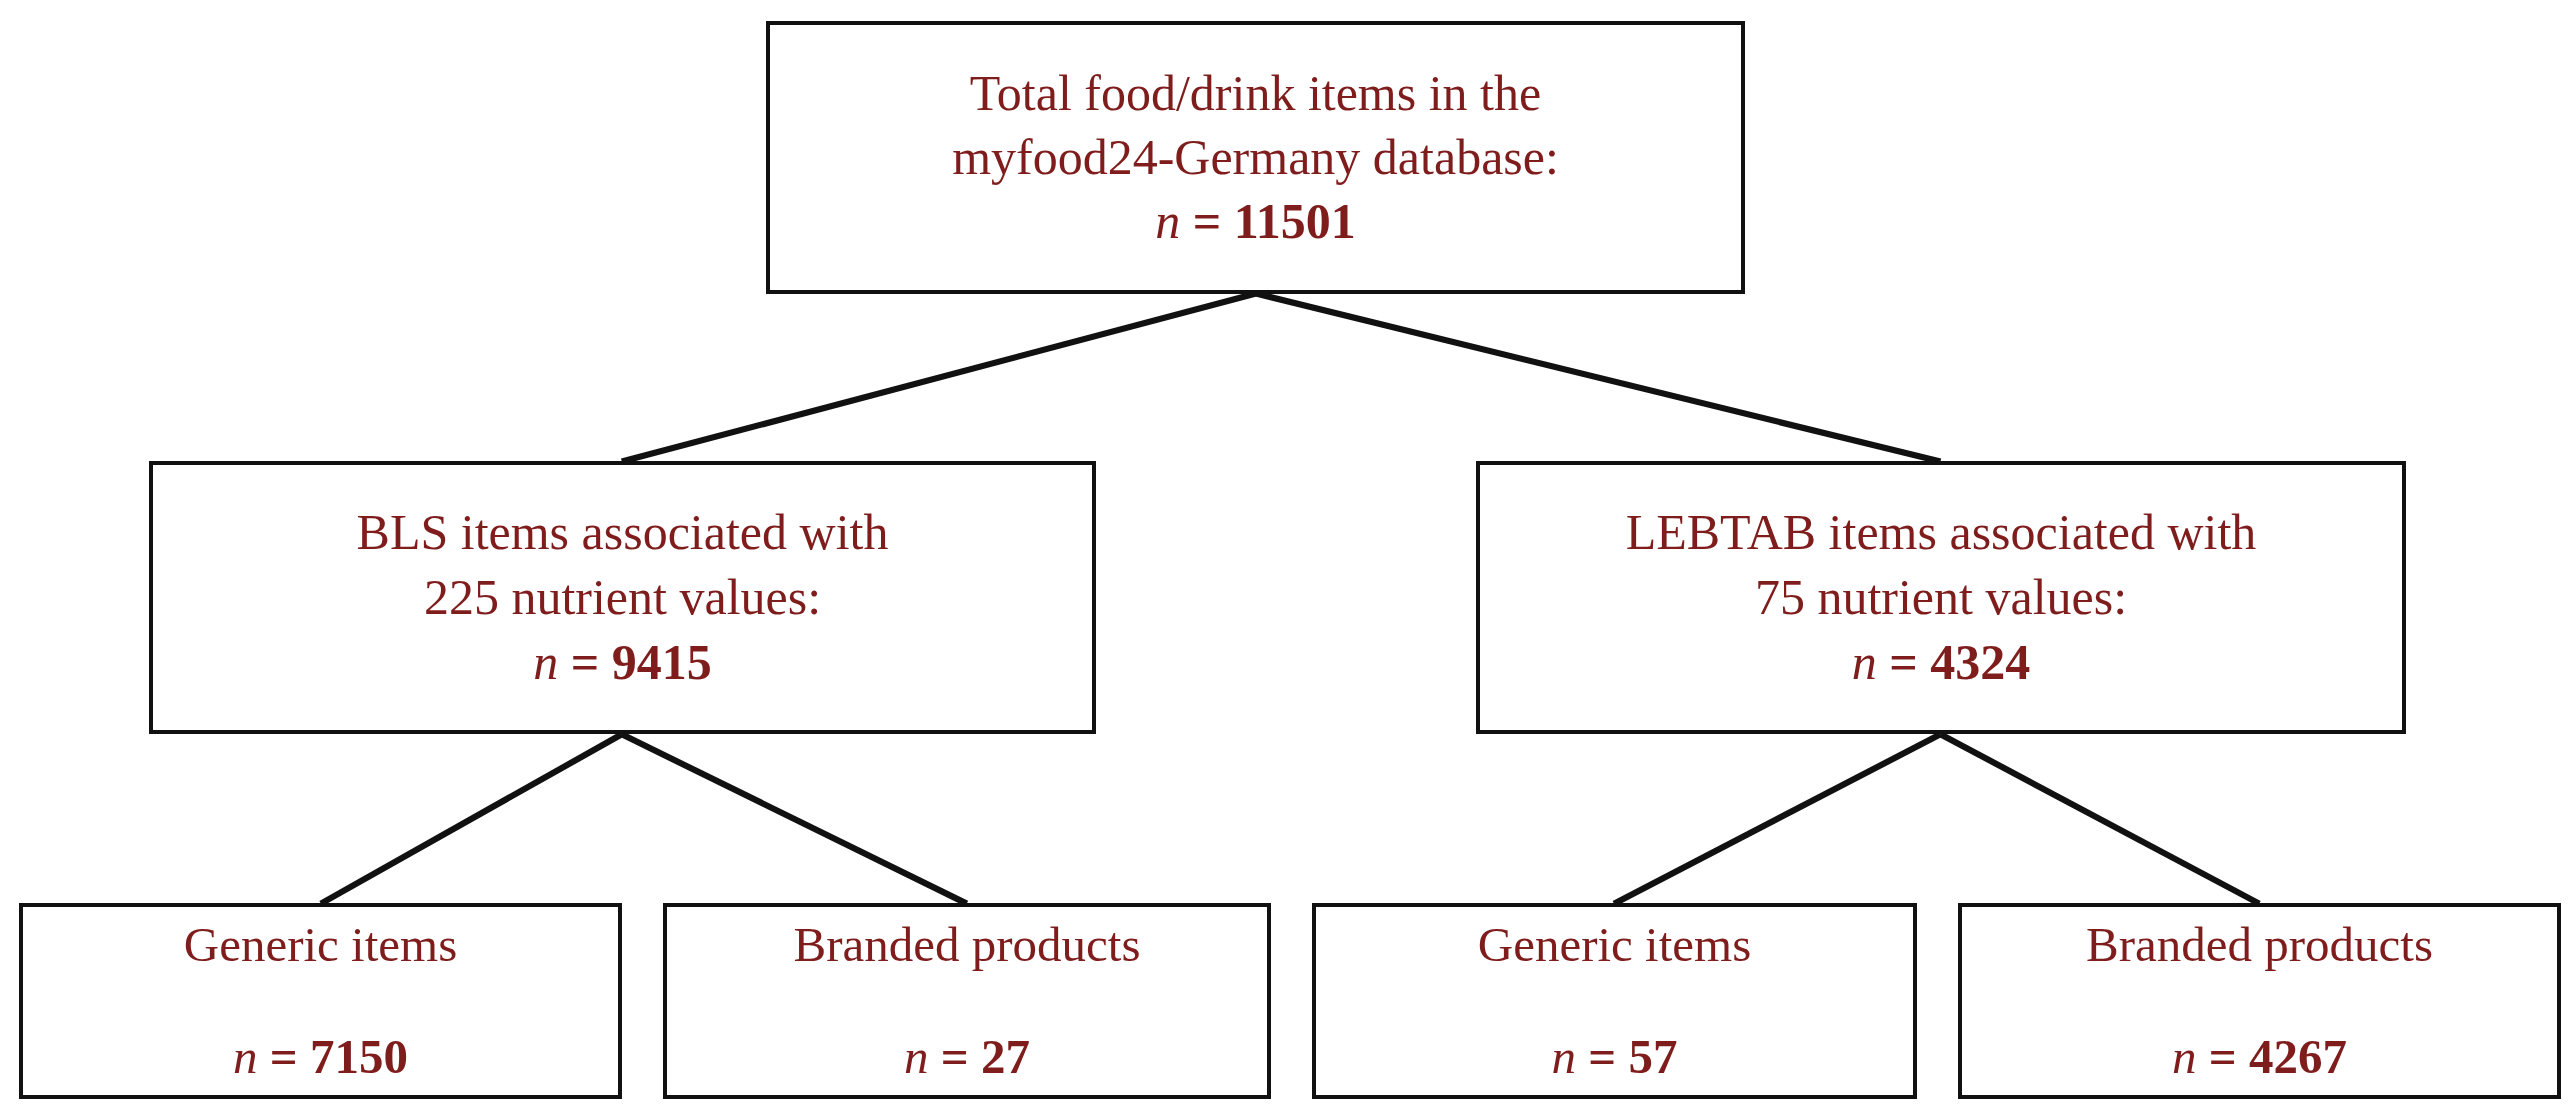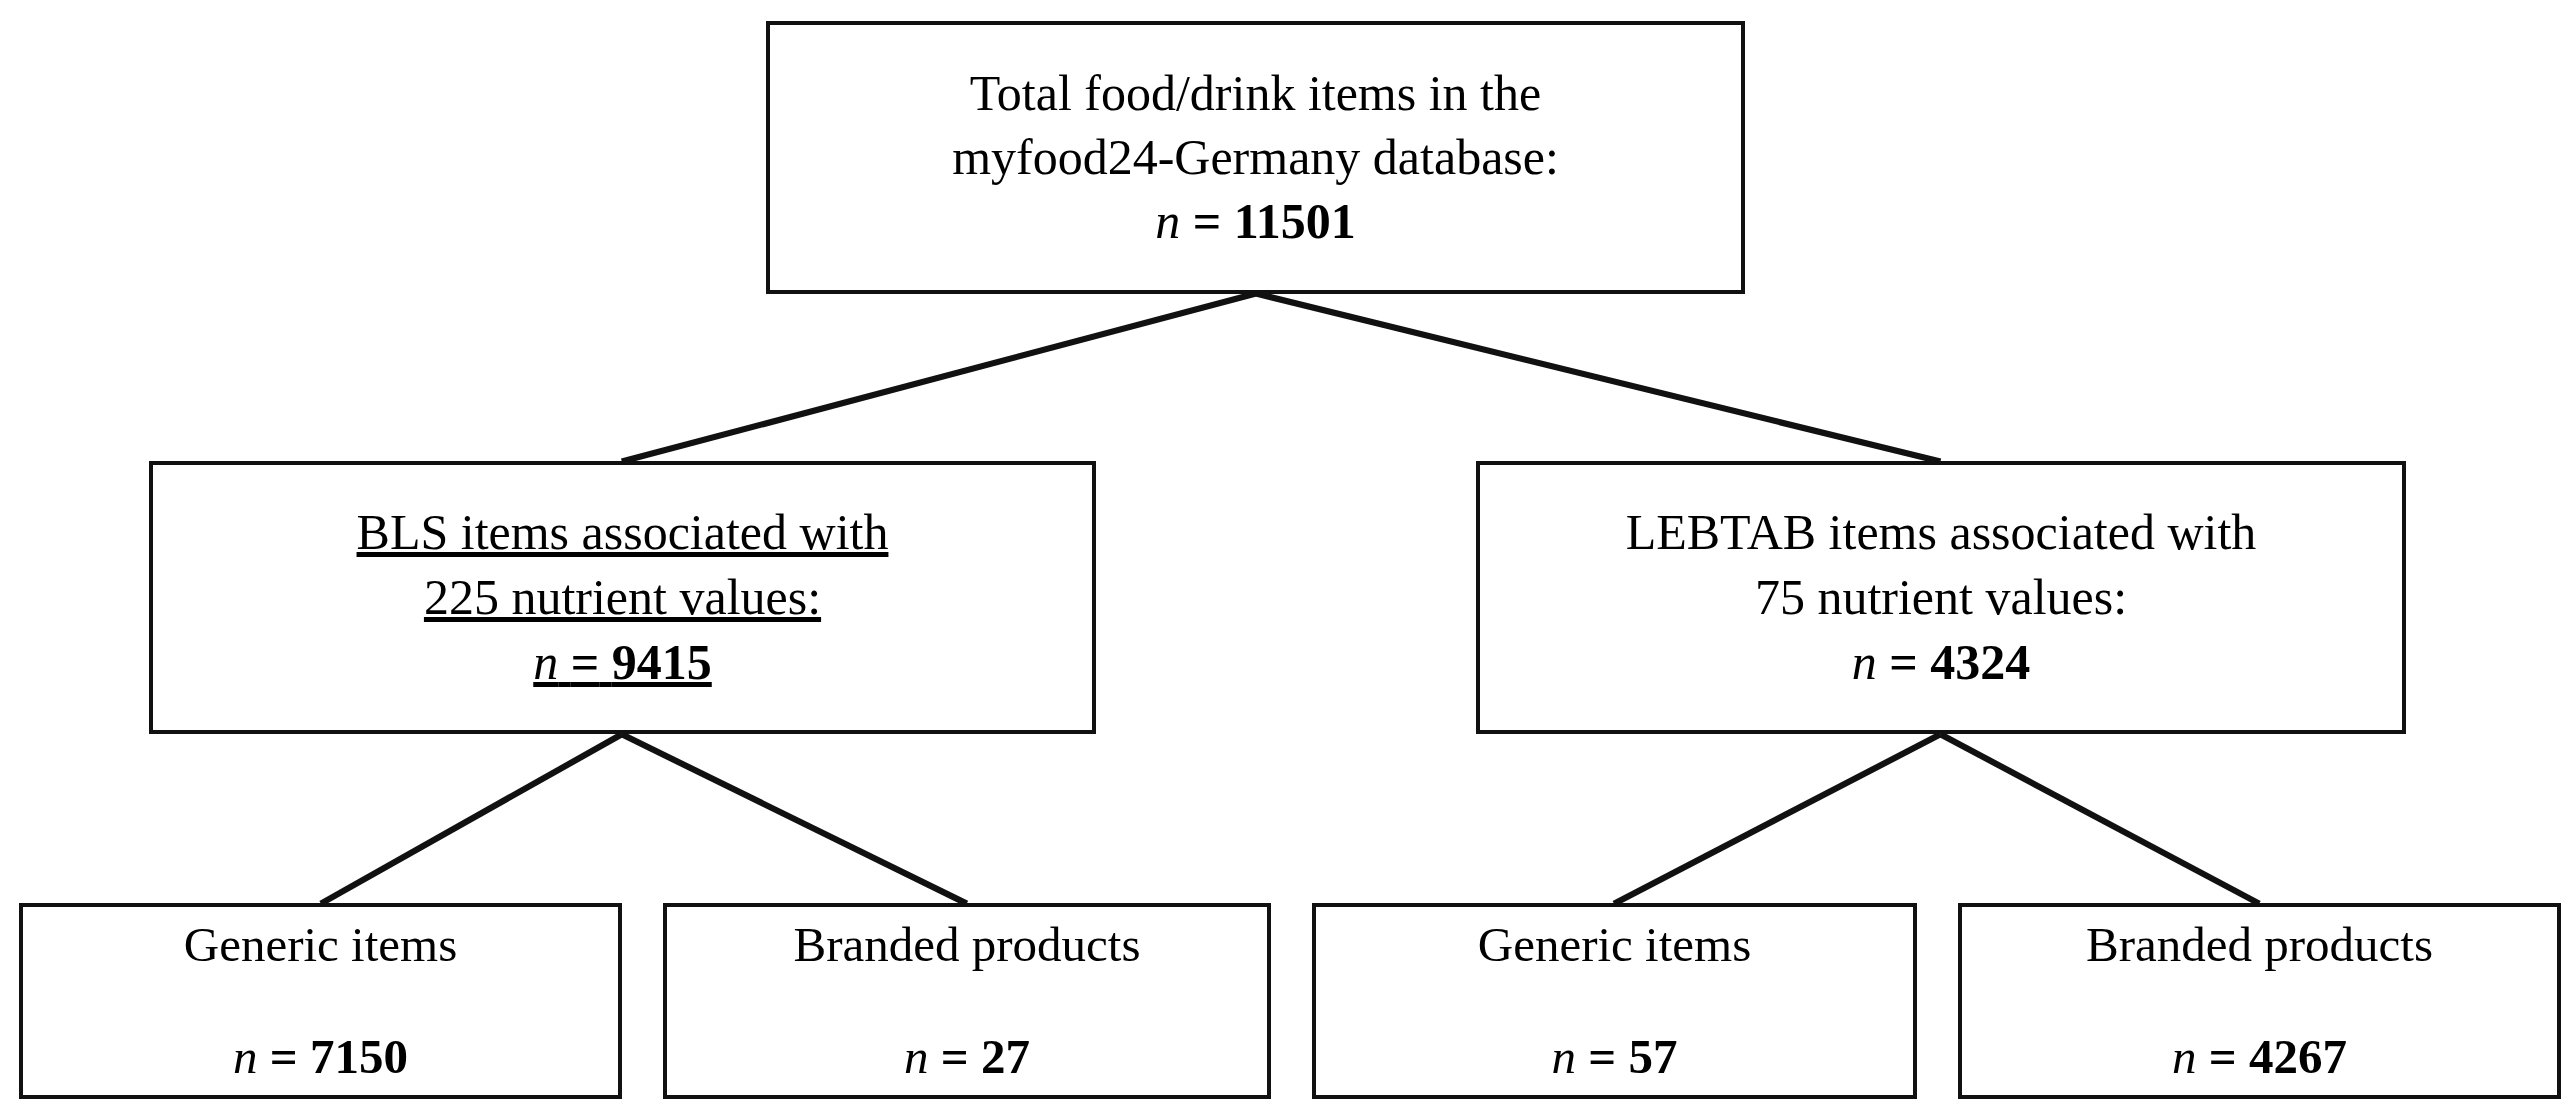--- a/index.html
+++ b/index.html
@@ -28,21 +28,21 @@
   .node {
     position: absolute;
     box-sizing: border-box;
     background: #ffffff;
     border: 4.8px solid #111111;
     display: flex;
     flex-direction: column;
     align-items: center;
     justify-content: center;
     text-align: center;
-    color: #000000;
+    color: #7f1d1d;
     z-index: 2;
   }
   .node .line {
     display: block;
     white-space: nowrap;
     line-height: 1.30;
   }
   
   #node-root {
     left: 766px;
@@ -52,21 +52,20 @@
     font-size: 50px;
   }
   #node-root .line { line-height: 1.28; }
   
   #node-bls {
     left: 149px;
     top: 461px;
     width: 947px;
     height: 273px;
     font-size: 50px;
-    text-decoration: underline;
   }
   #node-lebtab {
     left: 1476px;
     top: 461px;
     width: 930px;
     height: 273px;
     font-size: 50px;
   }
   
   .leaf {

